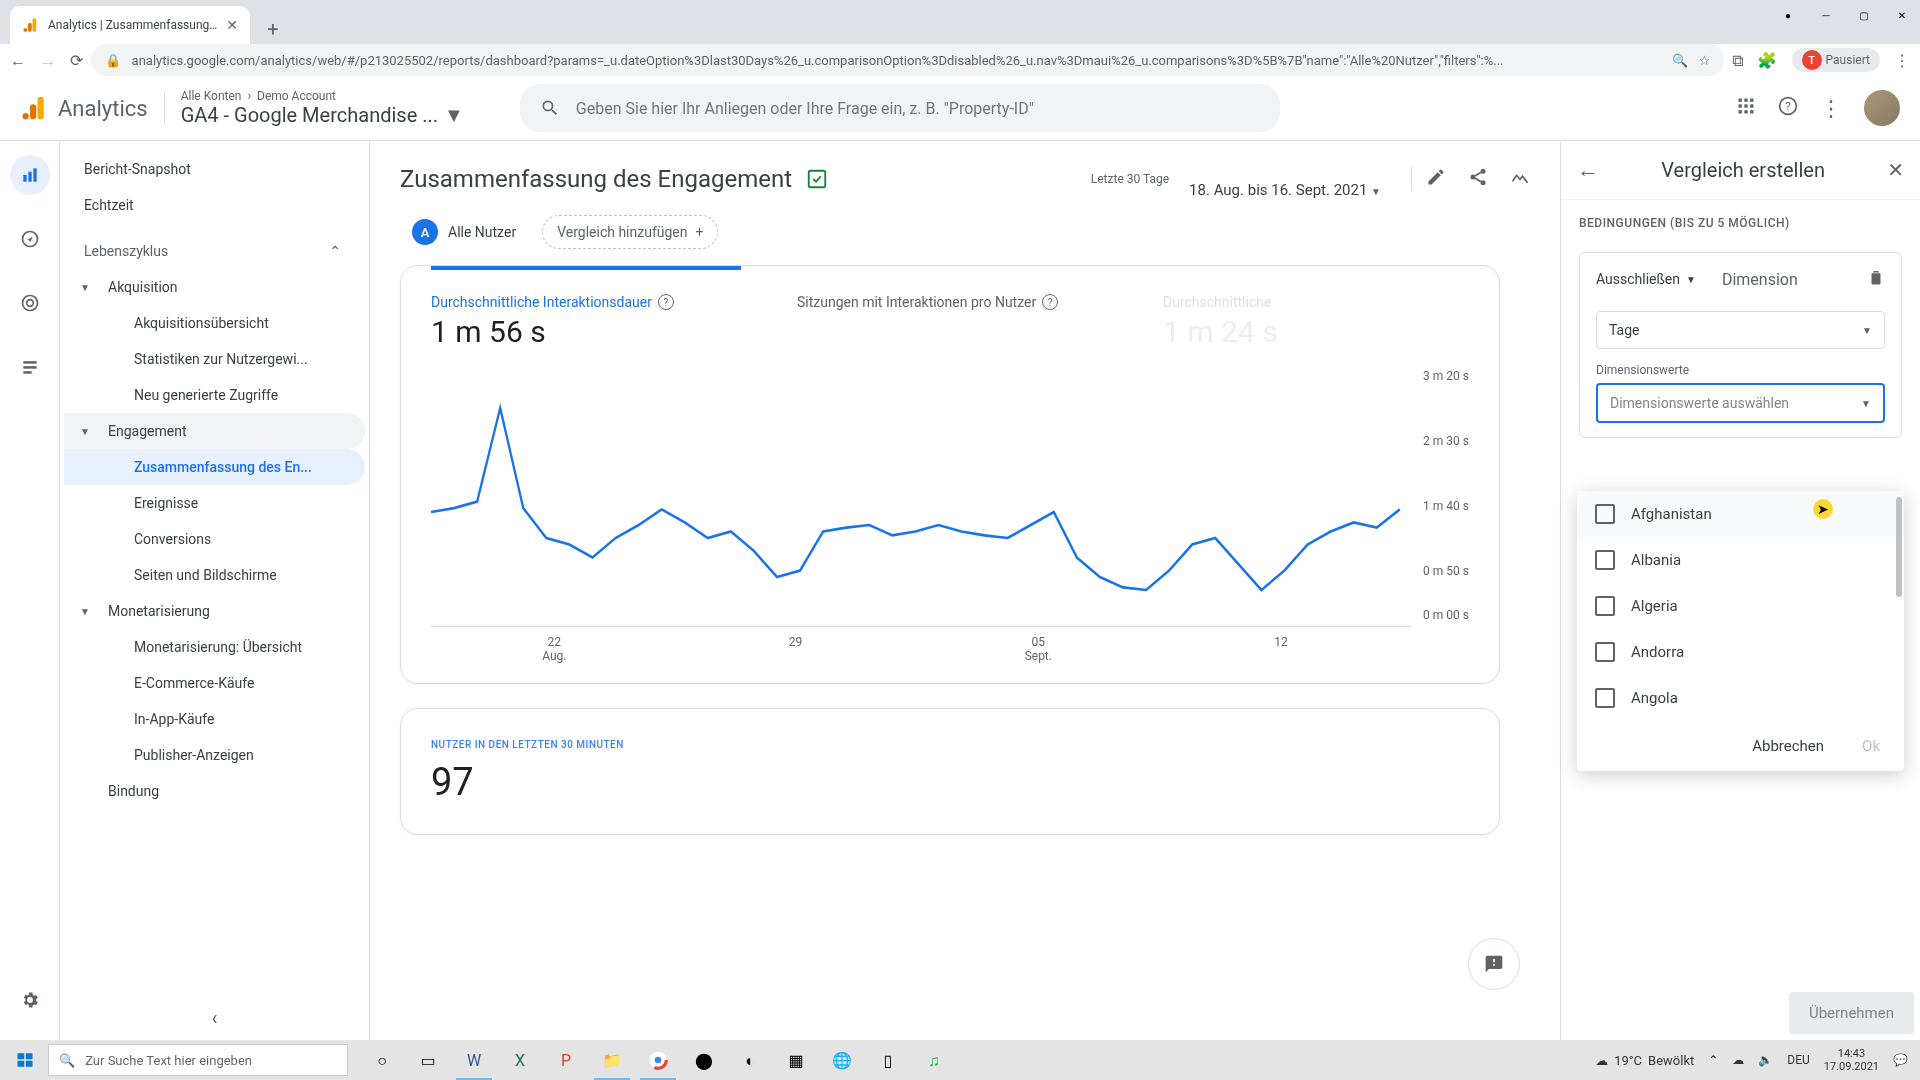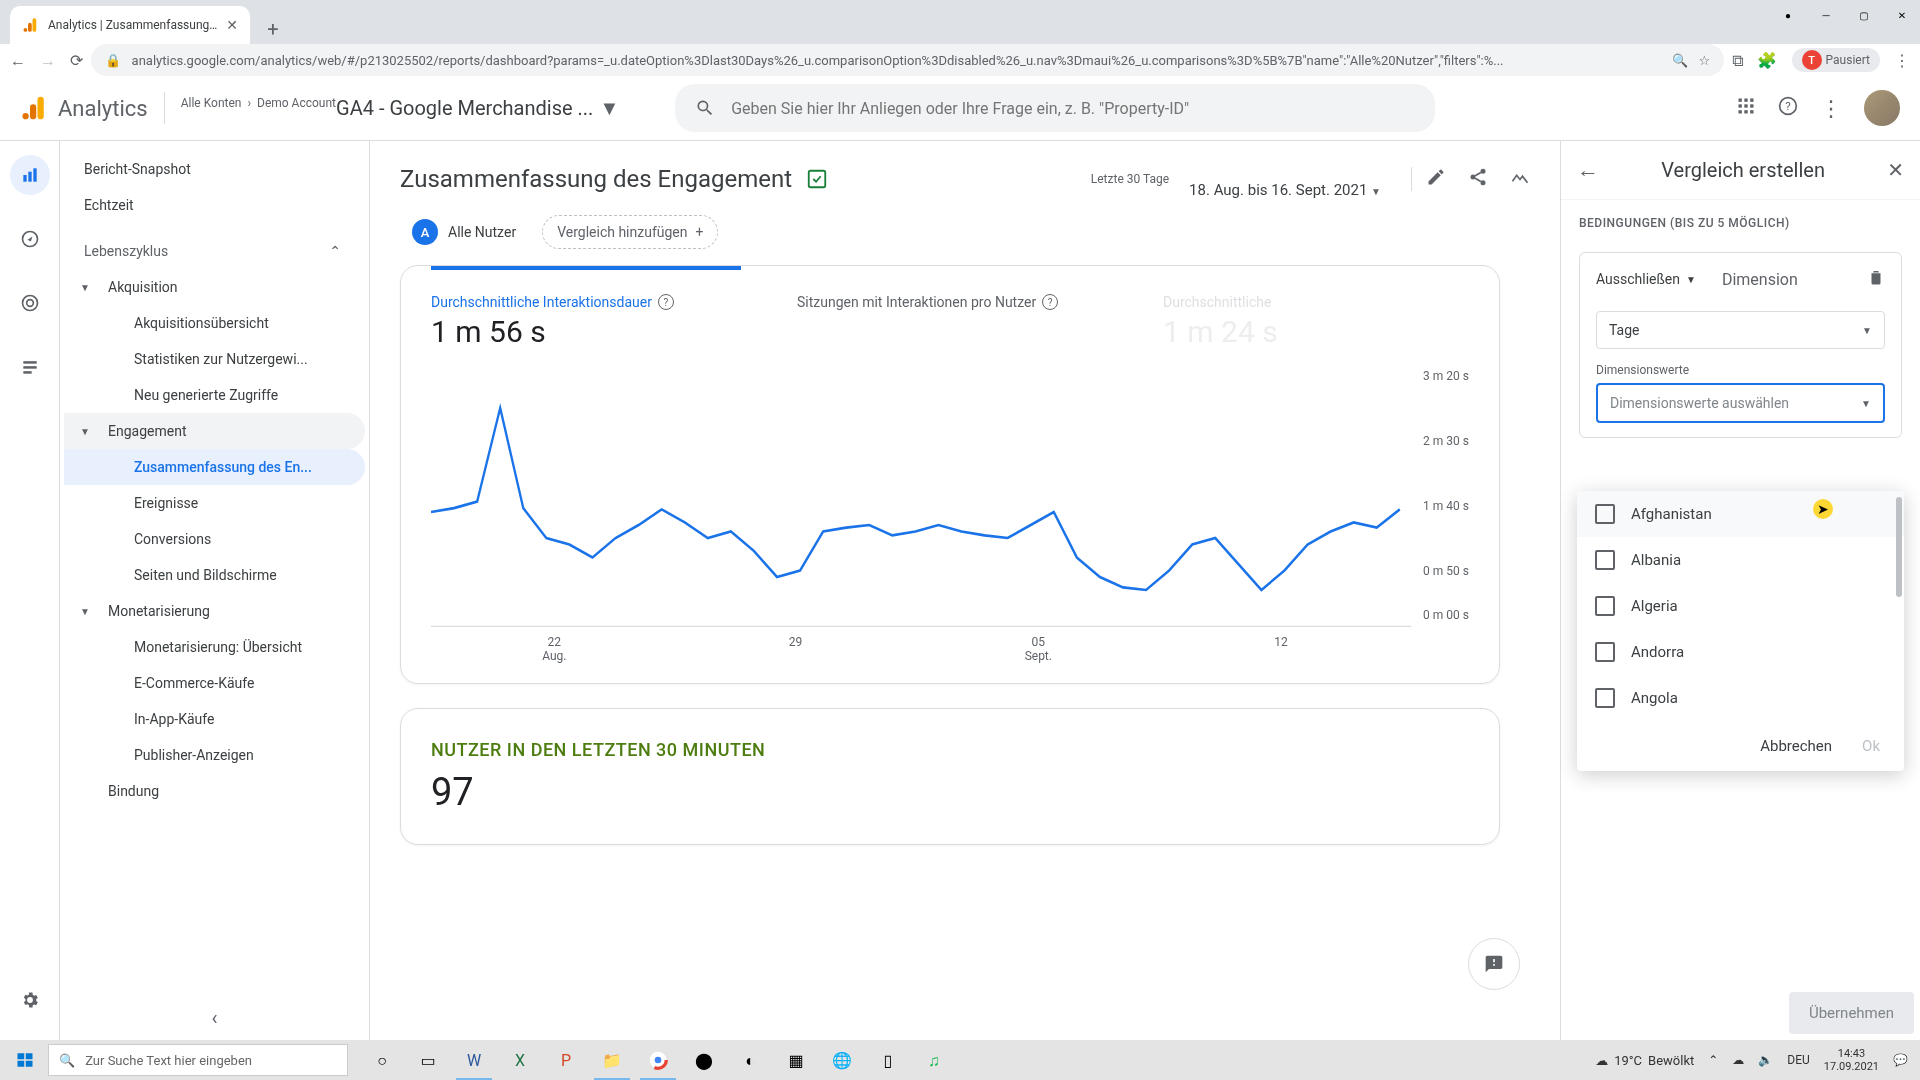--- a/index.html
+++ b/index.html
@@ -19,21 +19,21 @@
 .url-field { flex:1; background:#f1f3f4; border-radius:20px; height:32px; display:flex; align-items:center; padding:0 14px; gap:10px; font-size:13px; color:#5f6368;}
 .addr-icons { display:flex; gap:14px; align-items:center; color:#5f6368;}
 .ext-badge { background:#e8eaed; border-radius:14px; padding:2px 10px; font-size:12px; display:flex; align-items:center; gap:4px;}
 .ext-avatar { width:20px; height:20px; border-radius:50%; background:#ea4335; color:#fff; display:flex; align-items:center; justify-content:center; font-size:11px; font-weight:500;}
 
 .ga-header { height:65px; display:flex; align-items:center; padding:0 20px; gap:16px; border-bottom:1px solid #dadce0;}
 .ga-logo { display:flex; align-items:center; gap:8px;}
 .ga-logo-icon { width:30px; height:30px; }
 .ga-logo-text { font-size:22px; color:#5f6368;}
 .ga-divider { width:1px; height:32px; background:#dadce0;}
-.ga-property { display:flex; flex-direction:row; gap:0;text-align:center;}
+.ga-property { display:flex; flex-direction:column; gap:0;text-align:center;}
 .ga-breadcrumb { font-size:12px; color:#5f6368; display:flex; gap:6px;}
 .ga-property-name { font-size:20px; color:#3c4043; display:flex; align-items:center; gap:6px;}
 .ga-search { flex:0 0 760px; margin-left:40px; background:#f1f3f4; border-radius:20px; height:48px; display:flex; align-items:center; padding:0 20px; gap:16px;}
 .ga-search input { border:0; background:transparent; flex:1; font-size:16px; color:#5f6368; outline:none;}
 .ga-header-right { margin-left:auto; display:flex; align-items:center; gap:22px; color:#5f6368;}
 .ga-header-right .icon-btn { font-size:22px;}
 .ga-avatar { width:36px; height:36px; border-radius:50%; background:linear-gradient(135deg,#a97,#876); }
 
 .app-body { display:flex; height:calc(100% - 76px - 65px - 40px);}
 .nav-rail { width:60px; display:flex; flex-direction:column; align-items:center; padding-top:14px; gap:24px; border-right:1px solid #dadce0;}
@@ -76,21 +76,21 @@
 .metric-value { font-size:30px; color:#202124; margin-top:4px;}
 .metric.faded .metric-value { color:#bdc1c6;}
 .help-icon { width:16px; height:16px; border:1.5px solid #5f6368; border-radius:50%; display:inline-flex; align-items:center; justify-content:center; font-size:10px; color:#5f6368;}
 
 .chart { position:relative; height:260px; margin:10px 30px 0;}
 .chart svg { width:100%; height:100%;}
 .y-label { position:absolute; right:0; font-size:12px; color:#5f6368;}
 .x-labels { display:flex; justify-content:space-around; font-size:12px; color:#5f6368; margin:6px 100px 0 30px;}
 
 .users-card { padding:30px;}
-.users-label { font-size:18px; color:#4d7c0f; letter-spacing:.5px; font-weight:500;}
+.users-label { font-size:10px; color:#3b82f6; letter-spacing:.5px; font-weight:500;}
 .users-value { font-size:38px; color:#202124; margin-top:10px;}
 
 .feedback-fab { position:absolute; right:40px; bottom:50px; width:52px; height:52px; border:1px solid #dadce0; border-radius:50%; background:#fff; display:flex; align-items:center; justify-content:center; color:#5f6368;}
 
 .right-panel { width:360px; border-left:1px solid #dadce0; background:#fff; display:flex; flex-direction:column; position:relative;}
 .panel-header { display:flex; align-items:center; padding:16px 16px; gap:20px; border-bottom:1px solid #f1f3f4;}
 .panel-title { font-size:20px; color:#3c4043; flex:1; text-align:center;}
 .panel-body { padding:16px 18px; flex:1;}
 .cond-label { font-size:12px; color:#5f6368; letter-spacing:.5px; font-weight:500; margin-bottom:22px;}
 .cond-card { border:1px solid #dadce0; border-radius:6px; padding:14px 16px;}
@@ -98,21 +98,21 @@
 .dropdown-btn { display:flex; align-items:center; gap:6px; font-size:14px; color:#3c4043;}
 .cond-delete { margin-left:auto; color:#5f6368;}
 .dim-select { border:1px solid #dadce0; border-radius:4px; padding:10px 12px; display:flex; justify-content:space-between; align-items:center; font-size:14px; color:#3c4043; margin-bottom:14px;}
 .dim-label { font-size:12px; color:#5f6368; margin-bottom:6px;}
 .values-select { border:2px solid #1a73e8; border-radius:4px; padding:10px 12px; display:flex; justify-content:space-between; align-items:center; font-size:14px; color:#80868b;}
 .apply-btn { position:absolute; right:6px; bottom:6px; background:#e8eaed; color:#80868b; padding:12px 20px; border-radius:4px; font-size:15px;}
 
 .dropdown-list { position:absolute; top:510px; left:16px; right:16px; background:#fff; border-radius:4px; box-shadow:0 4px 20px rgba(0,0,0,.2); z-index:50;}
 .dd-item { display:flex; align-items:center; gap:16px; padding:13px 18px; font-size:15px; color:#3c4043;}
 .checkbox { width:20px; height:20px; border:2px solid #5f6368; border-radius:2px;}
-.dd-actions { display:flex; justify-content:flex-end; gap:30px; padding:16px 24px; font-size:15px;}
+.dd-actions { display:flex; justify-content:flex-end; gap:38px; padding:16px 24px; font-size:15px;}
 .dd-cancel { color:#3c4043;}
 .dd-ok { color:#bdc1c6;}
 .dd-scrollbar { position:absolute; right:2px; top:6px; width:6px; height:100px; background:#bdc1c6; border-radius:3px;}
 
 .cursor-highlight { position:absolute; width:20px; height:20px; background:#fdd835; border-radius:50%; z-index:100; transform:translate(-50%,-50%);}
 .cursor-arrow { position:absolute; top:2px; left:4px; font-size:14px; color:#000;}
 
 .taskbar { position:absolute; bottom:0; left:0; right:0; height:40px; background:#e4e4e4; display:flex; align-items:center; padding:0 4px; gap:2px;}
 .tb-start { width:42px; height:40px; display:flex; align-items:center; justify-content:center;}
 .tb-search { width:300px; height:32px; background:#fff; border:1px solid #ccc; display:flex; align-items:center; padding:0 10px; gap:10px; font-size:13px; color:#666;}

